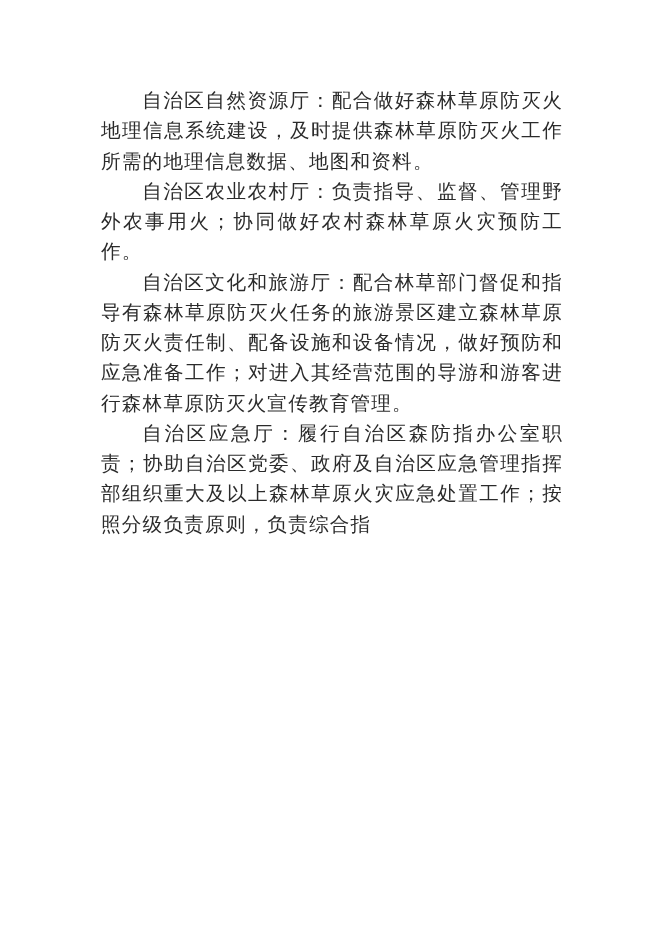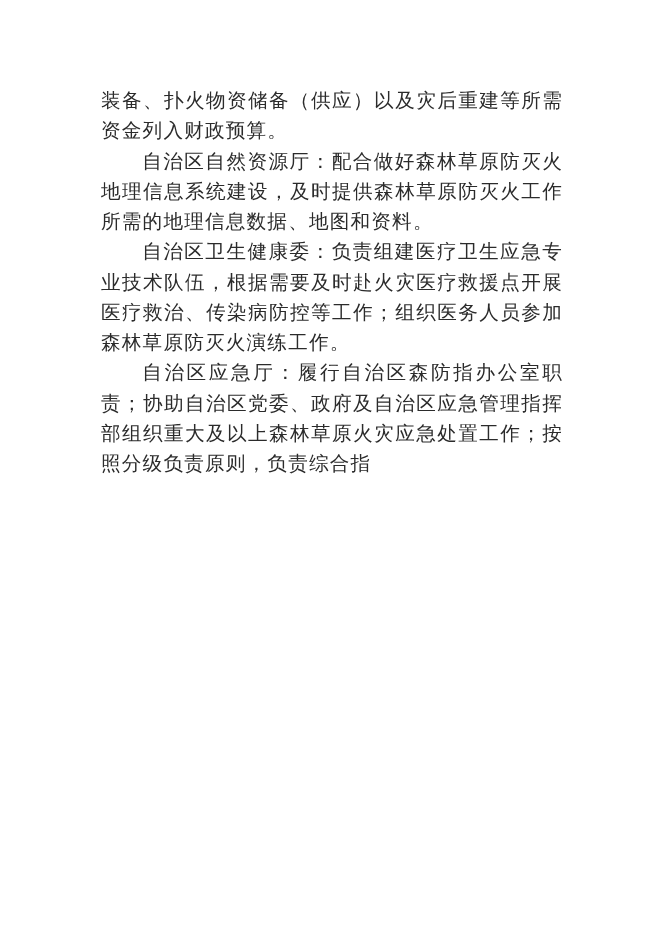--- a/index.html
+++ b/index.html
@@ -32,17 +32,17 @@
       word-break: break-all;
     }
     .para.indent {
       text-indent: 2.1em;
     }
   </style>
 </head>
 <body>
 
 <div class="page">
-  <p class="para">装备、扑火物资储备（供应）以及灾后重建等所需资金列入财政预算。</p>
   <p class="para indent">自治区自然资源厅：配合做好森林草原防灭火地理信息系统建设，及时提供森林草原防灭火工作所需的地理信息数据、地图和资料。</p>
-  <p class="para indent">自治区卫生健康委：负责组建医疗卫生应急专业技术队伍，根据需要及时赴火灾医疗救援点开展医疗救治、传染病防控等工作；组织医务人员参加森林草原防灭火演练工作。</p>
+  <p class="para indent">自治区农业农村厅：负责指导、监督、管理野外农事用火；协同做好农村森林草原火灾预防工作。</p>
+  <p class="para indent">自治区文化和旅游厅：配合林草部门督促和指导有森林草原防灭火任务的旅游景区建立森林草原防灭火责任制、配备设施和设备情况，做好预防和应急准备工作；对进入其经营范围的导游和游客进行森林草原防灭火宣传教育管理。</p>
   <p class="para indent">自治区应急厅：履行自治区森防指办公室职责；协助自治区党委、政府及自治区应急管理指挥部组织重大及以上森林草原火灾应急处置工作；按照分级负责原则，负责综合指</p>
 </div>
 
 </body></html>

